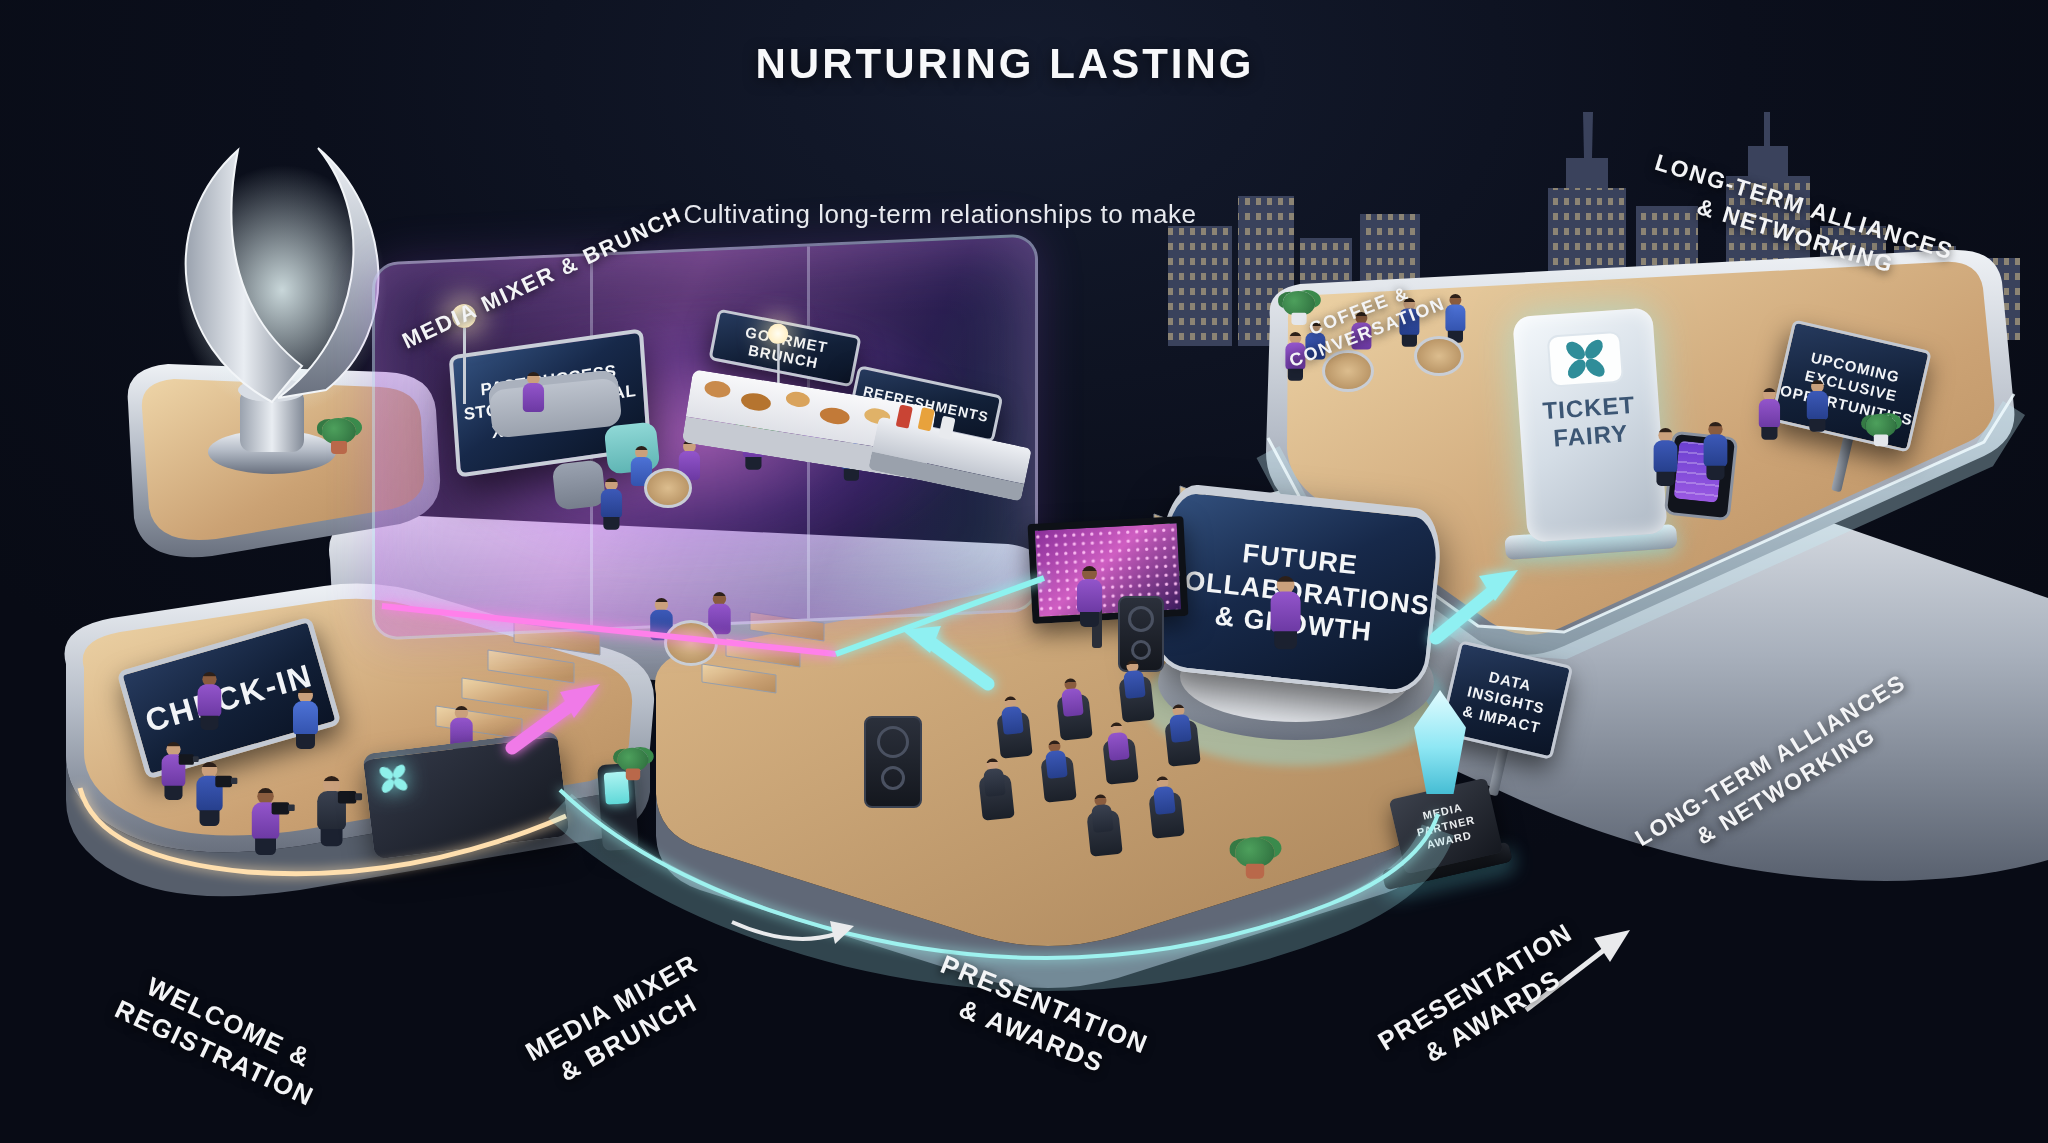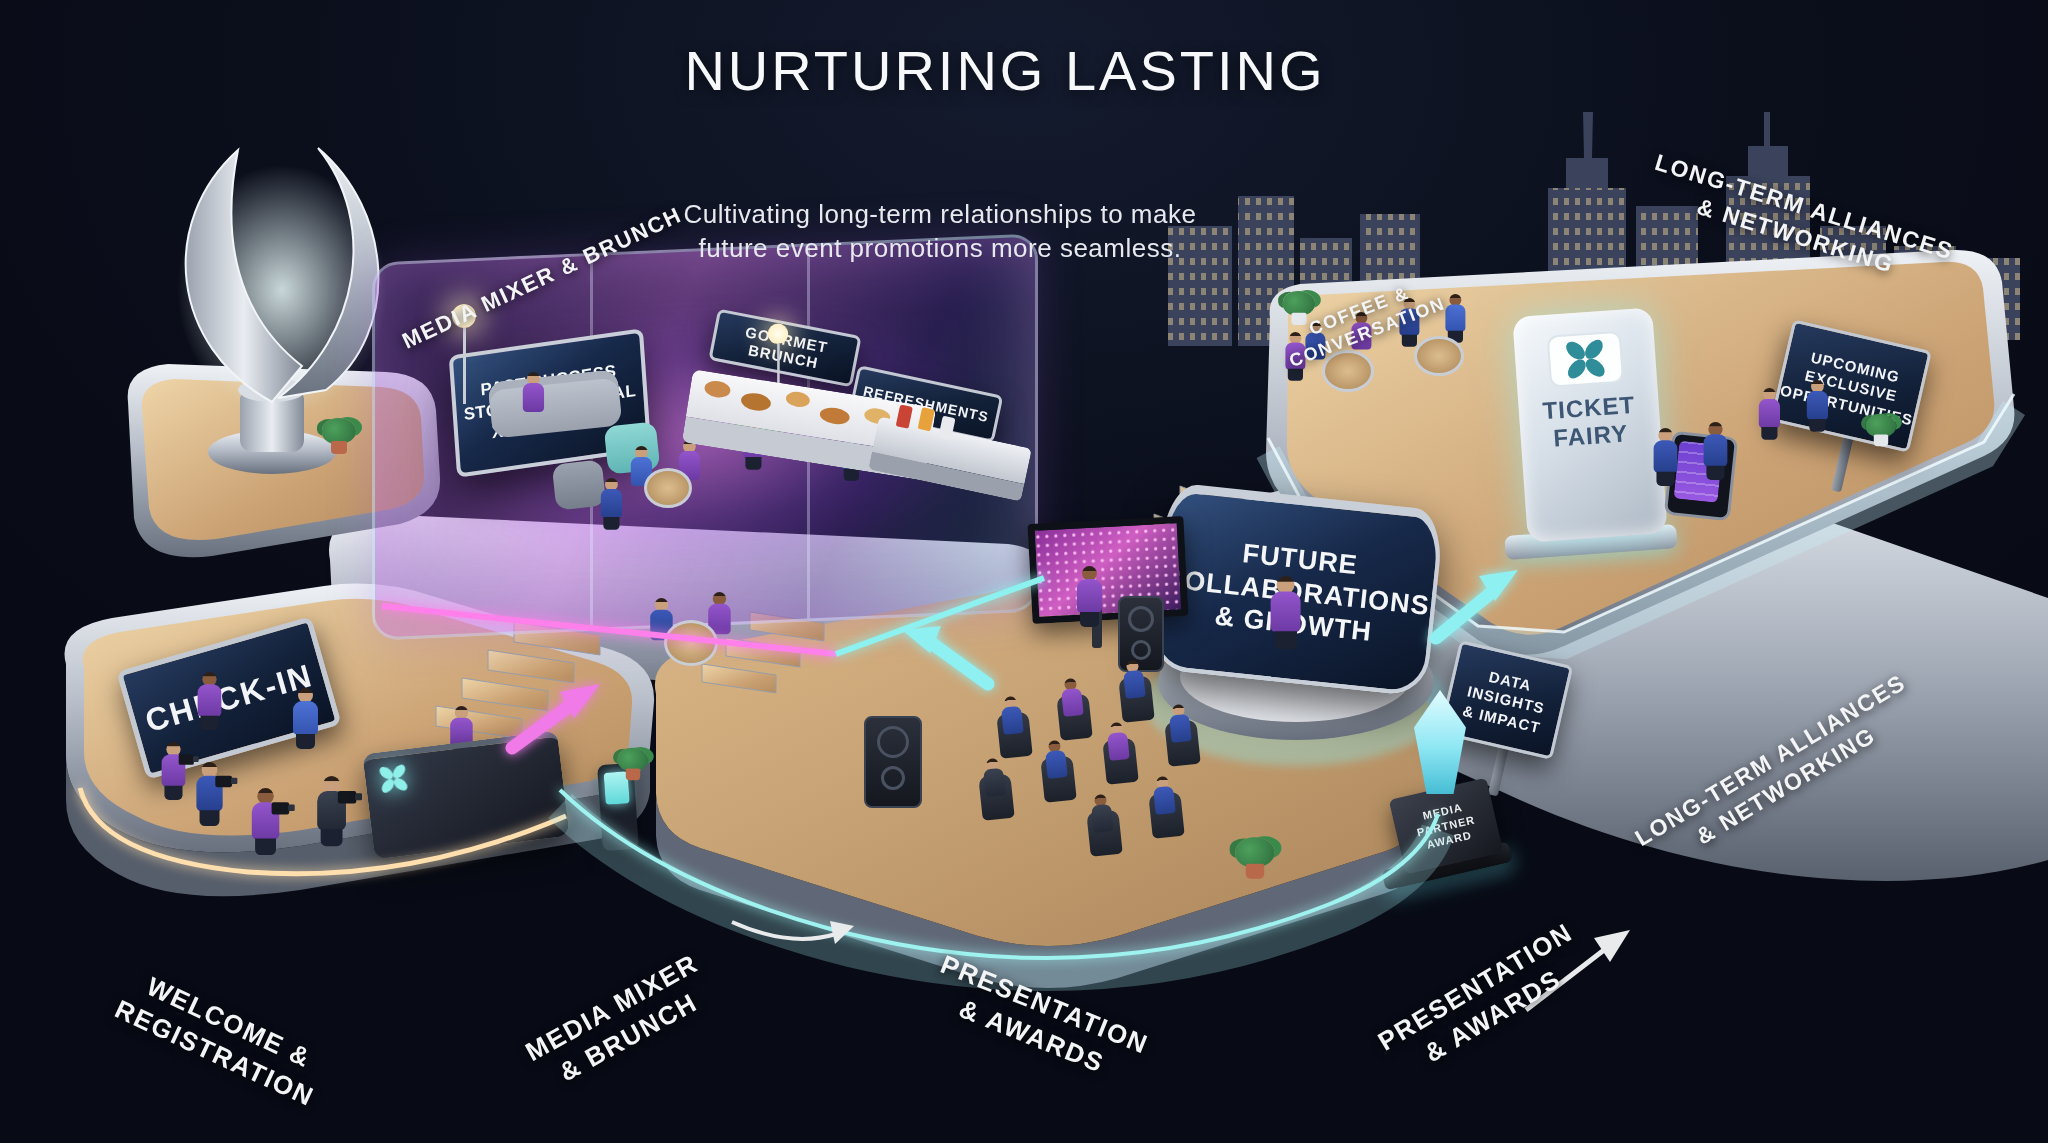--- a/index.html
+++ b/index.html
@@ -2,21 +2,21 @@
 <html><head>
 <meta charset="utf-8">
 <style>
   html,body{margin:0;padding:0;background:#06080f;}
   .scene{position:relative;width:2048px;height:1143px;overflow:hidden;
     background:radial-gradient(1300px 850px at 50% 6%, #141b2e 0%, #0b0f1c 55%, #080b15 100%);
     font-family:"Liberation Sans", sans-serif;}
   svg{position:absolute;left:0;top:0;}
   
   .title{position:absolute;left:640px;top:40px;width:730px;text-align:center;color:#f7f8fa;
-    font-weight:400;font-size:56px;line-height:1.12;letter-spacing:3px;text-shadow:0 3px 14px rgba(0,0,0,.6);}
+    font-weight:700;font-size:42px;line-height:1.12;letter-spacing:3px;text-shadow:0 3px 14px rgba(0,0,0,.6);}
   .subtitle{position:absolute;left:555px;top:198px;width:770px;text-align:center;color:#e7e9ee;
     font-weight:500;font-size:26px;line-height:1.3;letter-spacing:.5px;}
   .title span,.subtitle span{display:block;}
   .zlabel{position:absolute;color:#f3f4f6;font-weight:800;text-align:center;letter-spacing:1.8px;
     text-shadow:0 2px 10px rgba(0,0,0,.75);white-space:nowrap;transform-origin:left top;}
   .zlabel span{display:block;line-height:1.3;}
   
   .sign{position:absolute;background:linear-gradient(160deg,#263a5e 0%,#122038 55%,#0b1426 100%);
     border:3px solid #c3c9d3;border-radius:7px;color:#f2f4f7;font-weight:700;text-align:center;
     box-shadow:0 12px 26px rgba(0,0,0,.55);letter-spacing:1px;display:flex;flex-direction:column;justify-content:center;}
@@ -669,16 +669,15 @@
   <div class="zlabel" style="left:1630px;top:828px;font-size:23px;transform:rotate(-31deg)">
     <span>LONG-TERM ALLIANCES</span>
     <span>&amp; NETWORKING</span>
   </div>
 
   <div class="title">
     <span>NURTURING LASTING</span>
   </div>
   <div class="subtitle">
     <span>Cultivating long-term relationships to make</span>
-    <span>future event promotions more seamless.</span>
   </div>
 
 </div>
 
 </body></html>

